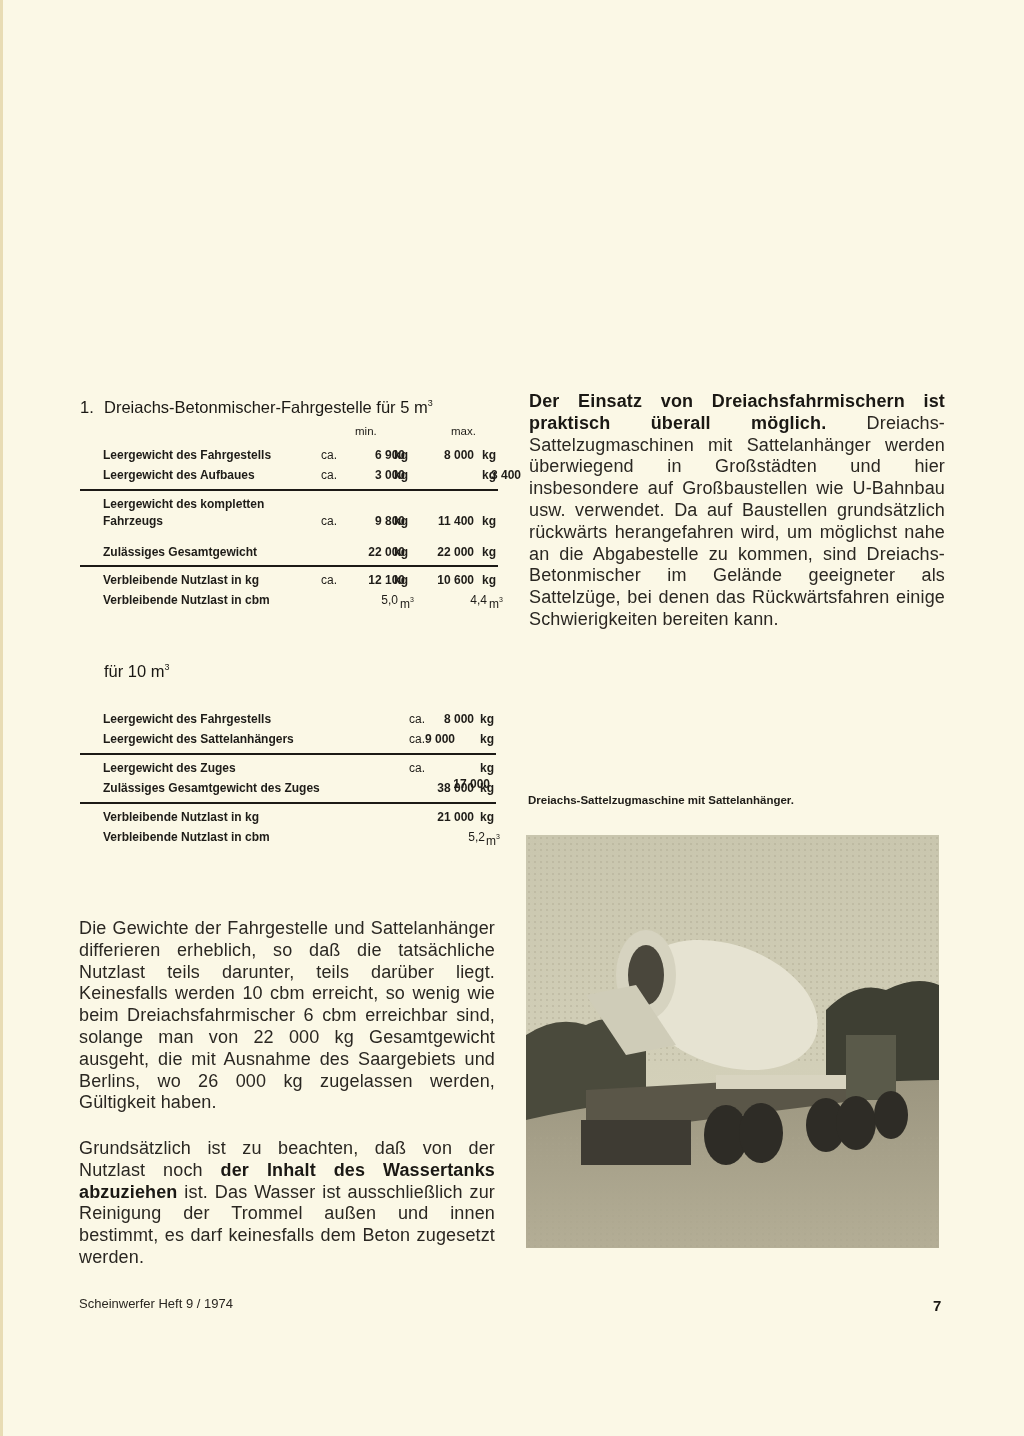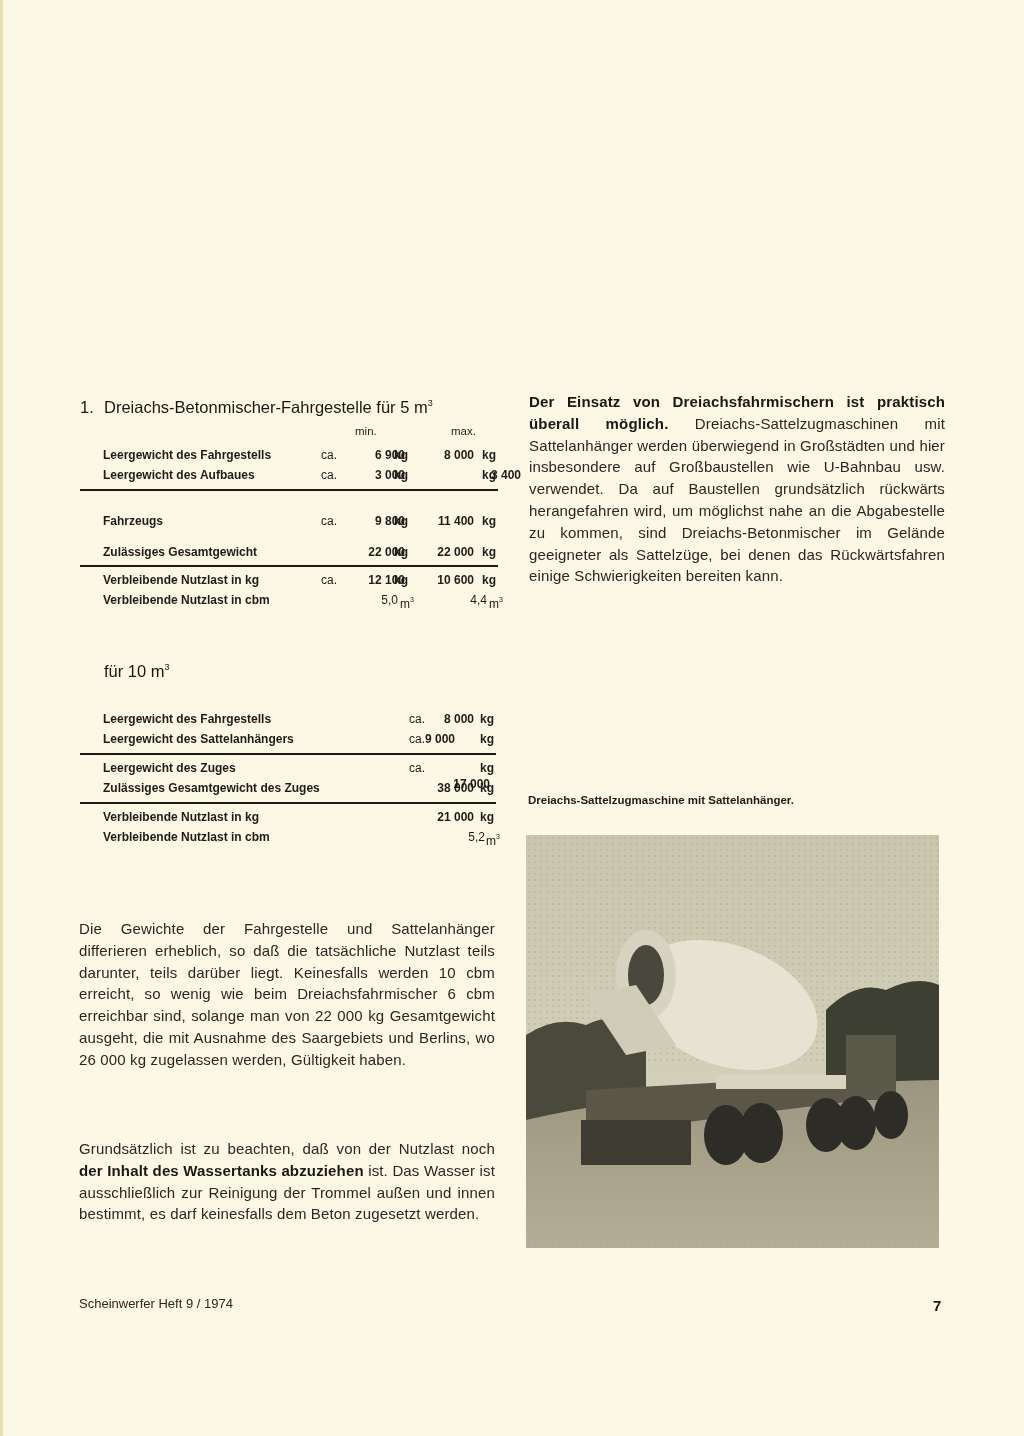--- a/index.html
+++ b/index.html
@@ -29,21 +29,21 @@
   .tbl .row { position: absolute; left: 0; height: 20px; line-height: 20px; width: 100%; }
   .tbl .lbl { position: absolute; left: 23px; white-space: nowrap; }
   .tbl .ca { position: absolute; white-space: nowrap; font-weight: normal; }
   .tbl .v { position: absolute; text-align: right; white-space: nowrap; }
   .tbl .u { position: absolute; white-space: nowrap; }
   .tbl .colhead { position: absolute; font-weight: normal; font-size: 11.5px; }
   .rule { position: absolute; height: 2px; background: #1c1a16; }
 
   
   .body-text {
-    font-size: 15px; line-height: 21.8px; color: #2a2722;
+    font-size: 18px; line-height: 21.8px; color: #2a2722;
     text-align: justify; letter-spacing: 0.15px;
   }
   .body-text b { color: #1a1814; }
 
   .caption { font-size: 11.5px; font-weight: bold; color: #1e1c18; }
 
   .photo {
     position: absolute; left: 526px; top: 835px; width: 413px; height: 413px;
     background: #cfcbb4; overflow: hidden;
   }
@@ -75,20 +75,23 @@
     <span class="lbl">Leergewicht des Aufbaues</span>
     <span class="ca" style="left:241px;">ca.</span>
     <span class="v" style="left:255px; width:70px;">3 000</span>
     <span class="u" style="left:314px;">kg</span>
     <span class="v" style="left:325px; width:69px;margin-left:47px;">3 400</span>
     <span class="u" style="left:402px;">kg</span>
   </div>
 
   <div class="rule" style="left:0; top:67px; width:418px;"></div>
 
+  <div class="row" style="top:72px;">
+    <span class="lbl">Leergewicht des kompletten</span>
+  </div>
   <div class="row" style="top:89px;">
     <span class="lbl">Fahrzeugs</span>
     <span class="ca" style="left:241px;">ca.</span>
     <span class="v" style="left:255px; width:70px;">9 800</span>
     <span class="u" style="left:314px;">kg</span>
     <span class="v" style="left:325px; width:69px;">11 400</span>
     <span class="u" style="left:402px;">kg</span>
   </div>
 
   <div class="row" style="top:120px;">

